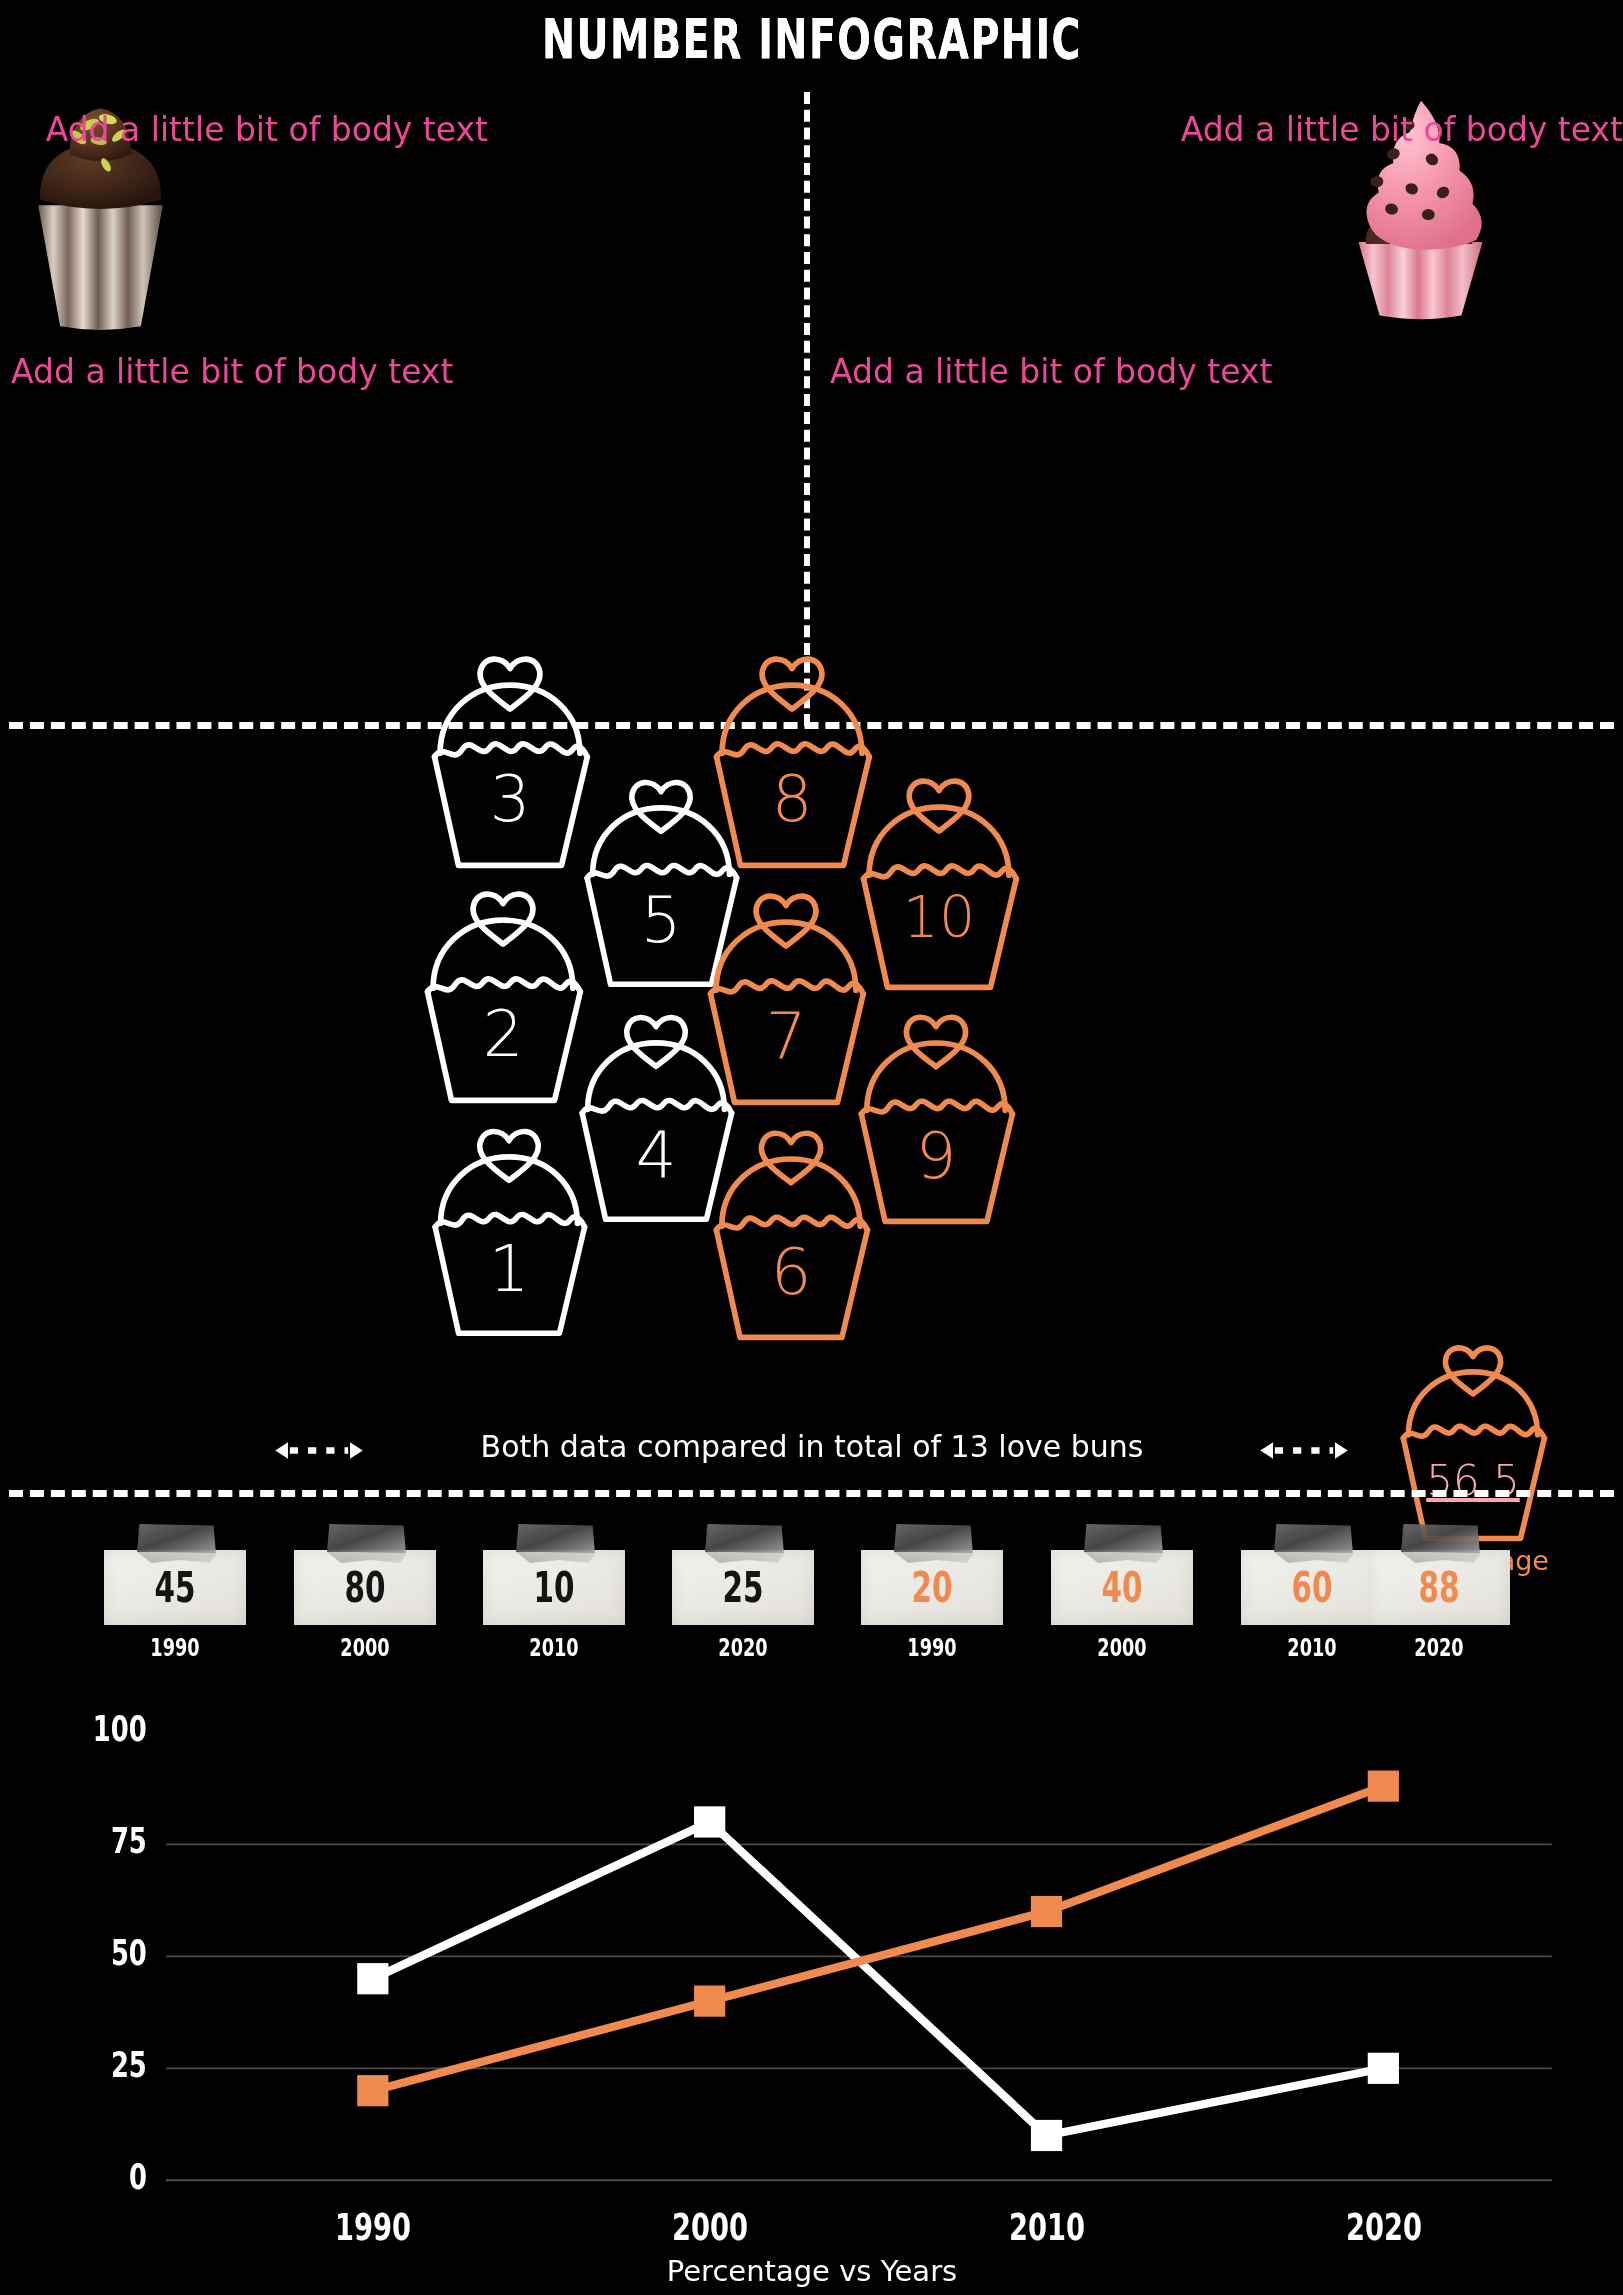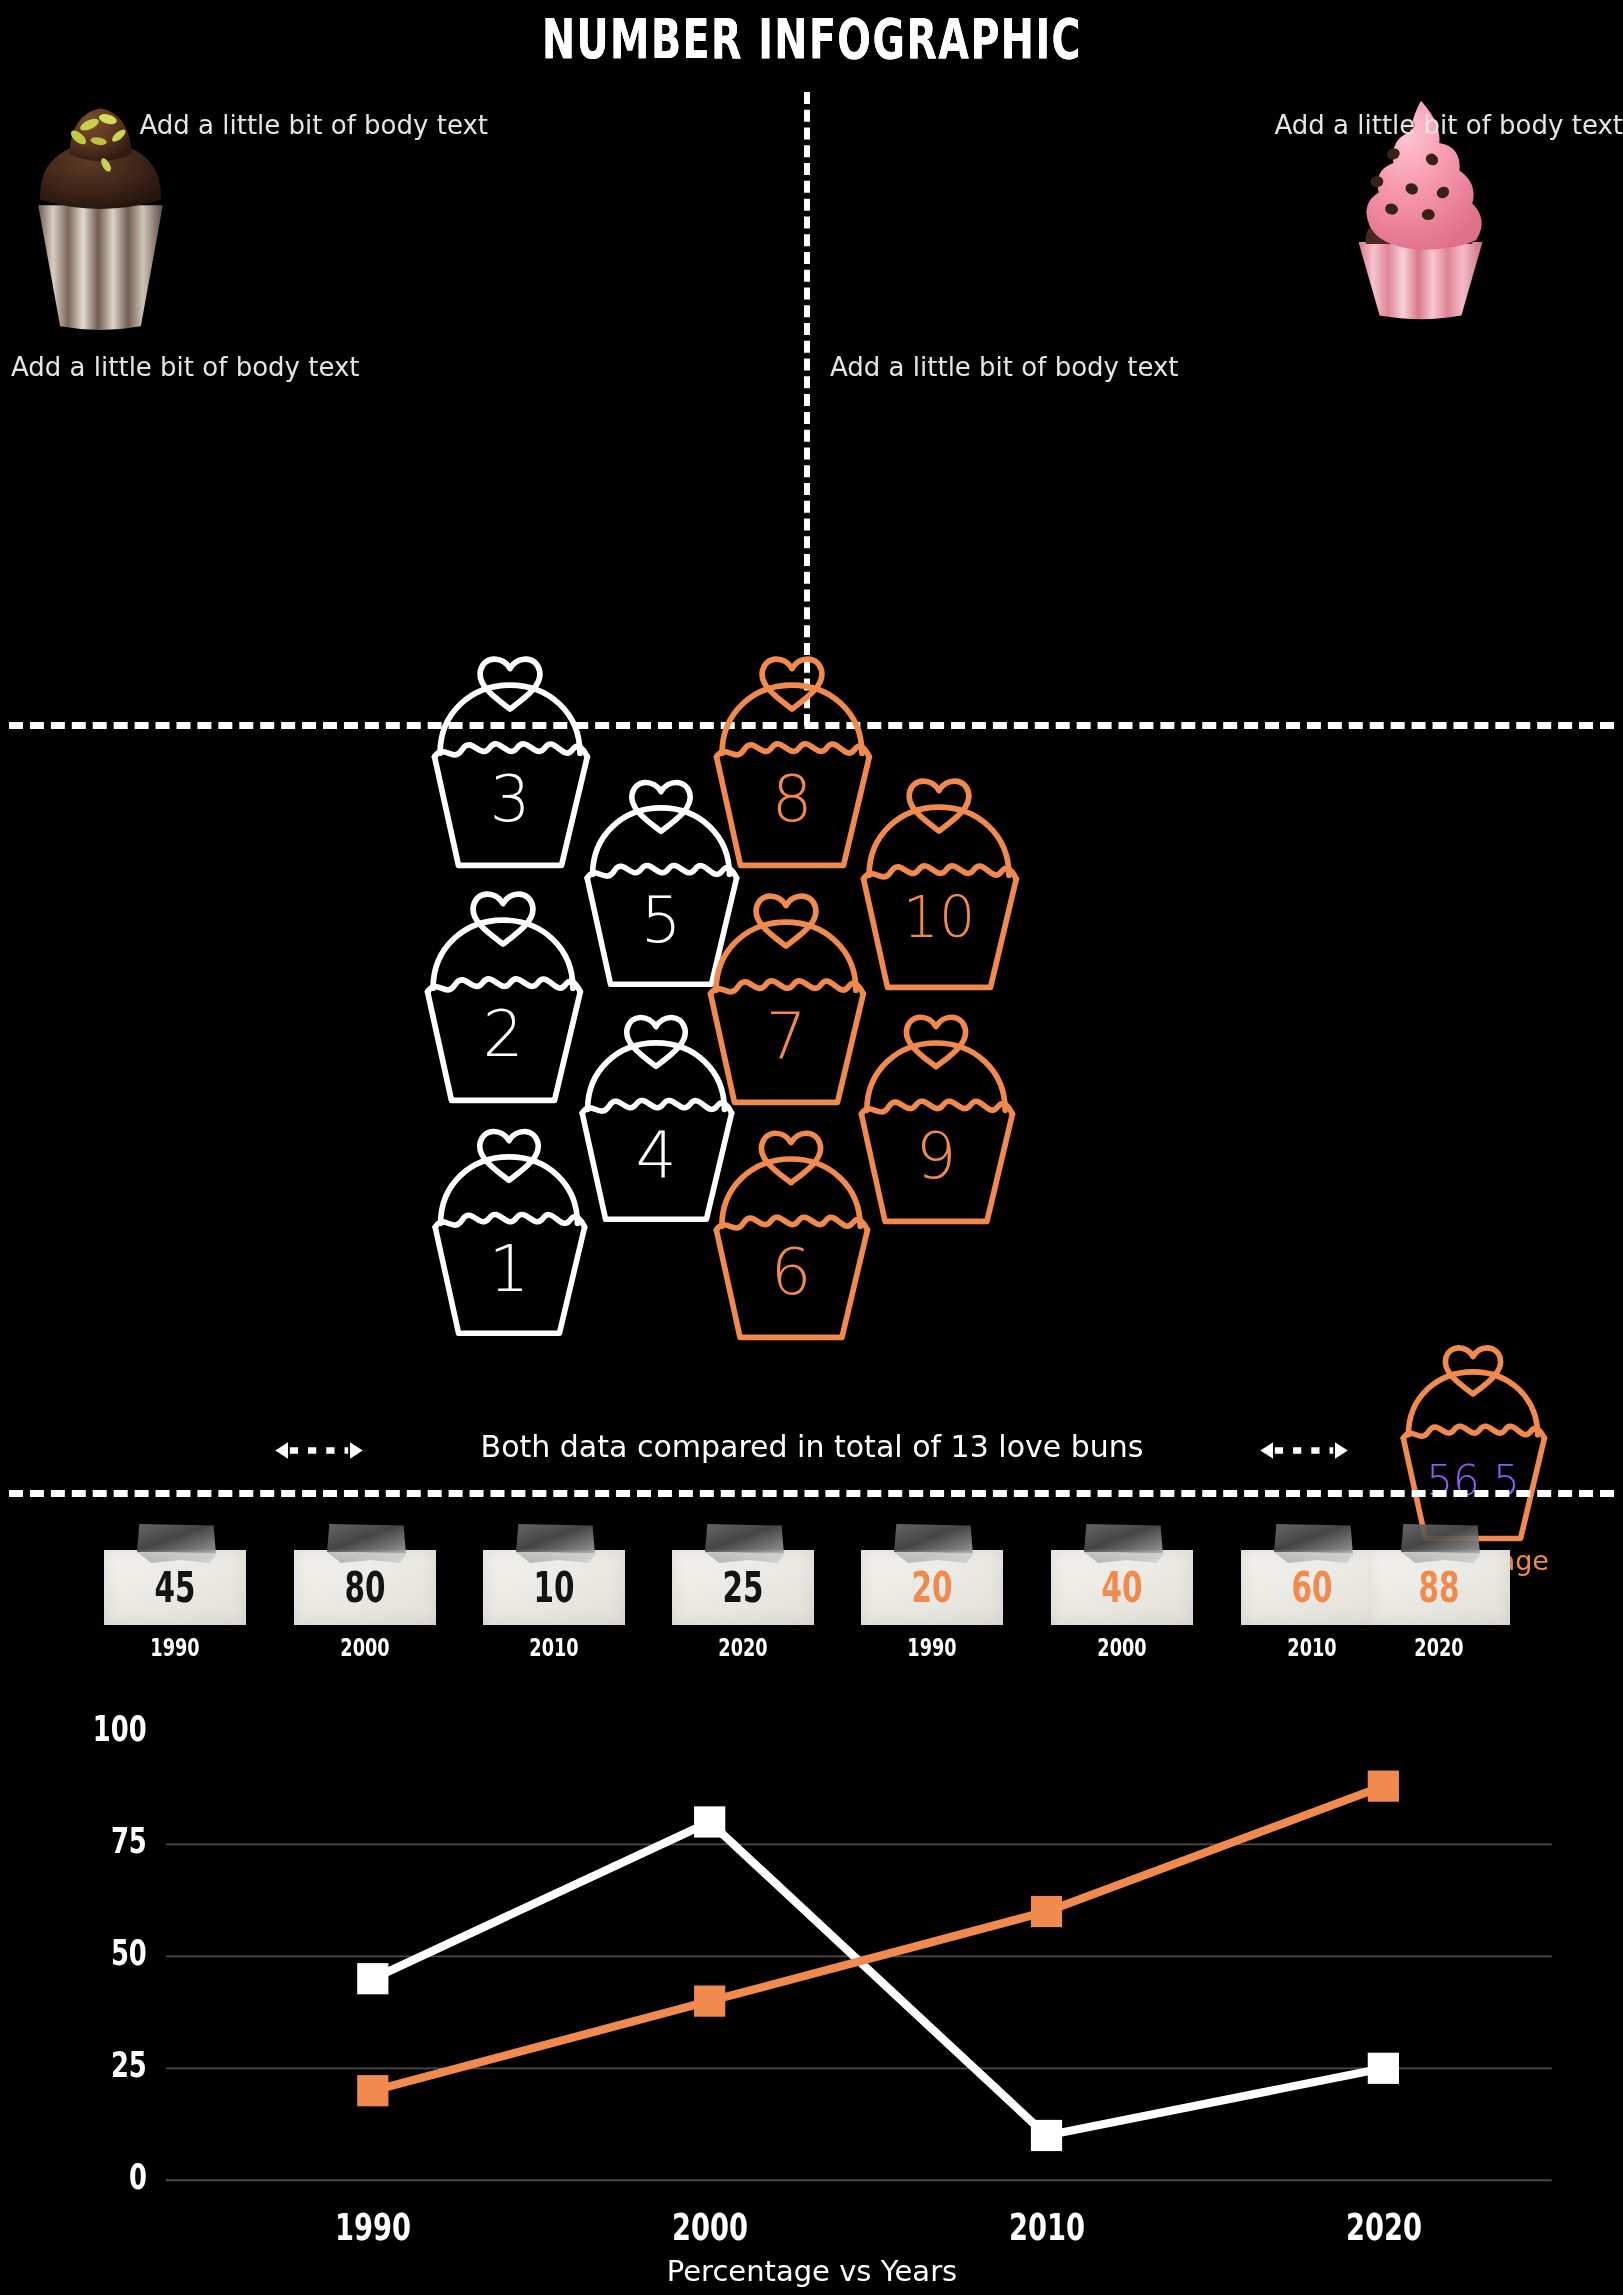--- a/index.html
+++ b/index.html
@@ -21,21 +21,21 @@
   .panel.right{left:817px;width:806px;}
 
   .vdash{position:absolute;left:804px;top:92px;width:0;height:634px;
          border-left:6.4px dashed #fff;}
   .hdash{position:absolute;left:9.2px;width:1605px;height:0;
          border-top:7.3px dashed #fff;}
   .hdash.d1{top:722px;}
   .hdash.d2{top:1490px;}
 
   .body-text{
-    position:absolute;font-size:26px;color:#e5e5e5;white-space:nowrap;
+    position:absolute;font-size:33px;color:#ec4899;white-space:nowrap;
     font-family:"DejaVu Sans","Liberation Sans",sans-serif;font-weight:400;
   }
   .left  .body-text.top {right:318px;top:22px;}
   .left  .body-text.bot {left:11px;top:264px;}
   .right .body-text.top {right:0px;top:22px;}
   .right .body-text.bot {left:13px;top:264px;}
 
   
   .photo{position:absolute;}
   .photo.choco{left:18.4px;top:9.2px;width:165px;height:234px;}
@@ -188,21 +188,21 @@
 <div class="vdash"></div>
 <div class="hdash d1"></div>
 
 <div id="icons">
     <div class="cup" style="left: 1388px; top: 606px; width: 170px; height: 213px;"><svg width="170" height="213" viewBox="0 0 100 125" fill="none" stroke="#F08A4F" stroke-width="3.3" stroke-linecap="round" stroke-linejoin="round">
     <path d="M50 9 C46 2 36 2 34 10 C32 18 42 25 50 31 C58 25 68 18 66 10 C64 2 54 2 50 9 Z"></path>
     <path d="M12 55 C12 33 29 18 50 18 C71 18 88 33 88 55"></path>
     <path d="M9 57 C14 49 19 61 24 53 C29 45 34 59 39 52 C44 45 49 59 54 52
              C59 45 64 59 69 52 C74 45 79 60 84 53 C87 49 90 53 92 57"></path>
     <path d="M9 57 L22 116 L78 116 L92 57"></path>
-  </svg><div class="num" style="top:115px;font-size:42px;color:#8b5cf6;">56.5</div><div class="pct-label" style="top:204px;color:#F08A4F;">Percentage</div></div>
+  </svg><div class="num" style="top:115px;font-size:42px;color:#fca5a5;text-decoration:underline;">56.5</div><div class="pct-label" style="top:204px;color:#F08A4F;">Percentage</div></div>
     <div class="arrow" style="left: 264px; top: 700px;"><svg width="110" height="31" viewBox="0 0 120 34">
     <path d="M12 17 L26 8 L26 26 Z" fill="#ffffff"></path>
     <path d="M108 17 L94 8 L94 26 Z" fill="#ffffff"></path>
     <line x1="28" y1="17" x2="92" y2="17" stroke="#ffffff" stroke-width="7" stroke-linecap="butt" stroke-dasharray="9 11"></line>
   </svg></div>
     <div class="arrow" style="left: 1249px; top: 700px;"><svg width="110" height="31" viewBox="0 0 120 34">
     <path d="M12 17 L26 8 L26 26 Z" fill="#ffffff"></path>
     <path d="M108 17 L94 8 L94 26 Z" fill="#ffffff"></path>
     <line x1="28" y1="17" x2="92" y2="17" stroke="#ffffff" stroke-width="7" stroke-linecap="butt" stroke-dasharray="9 11"></line>
   </svg></div>

